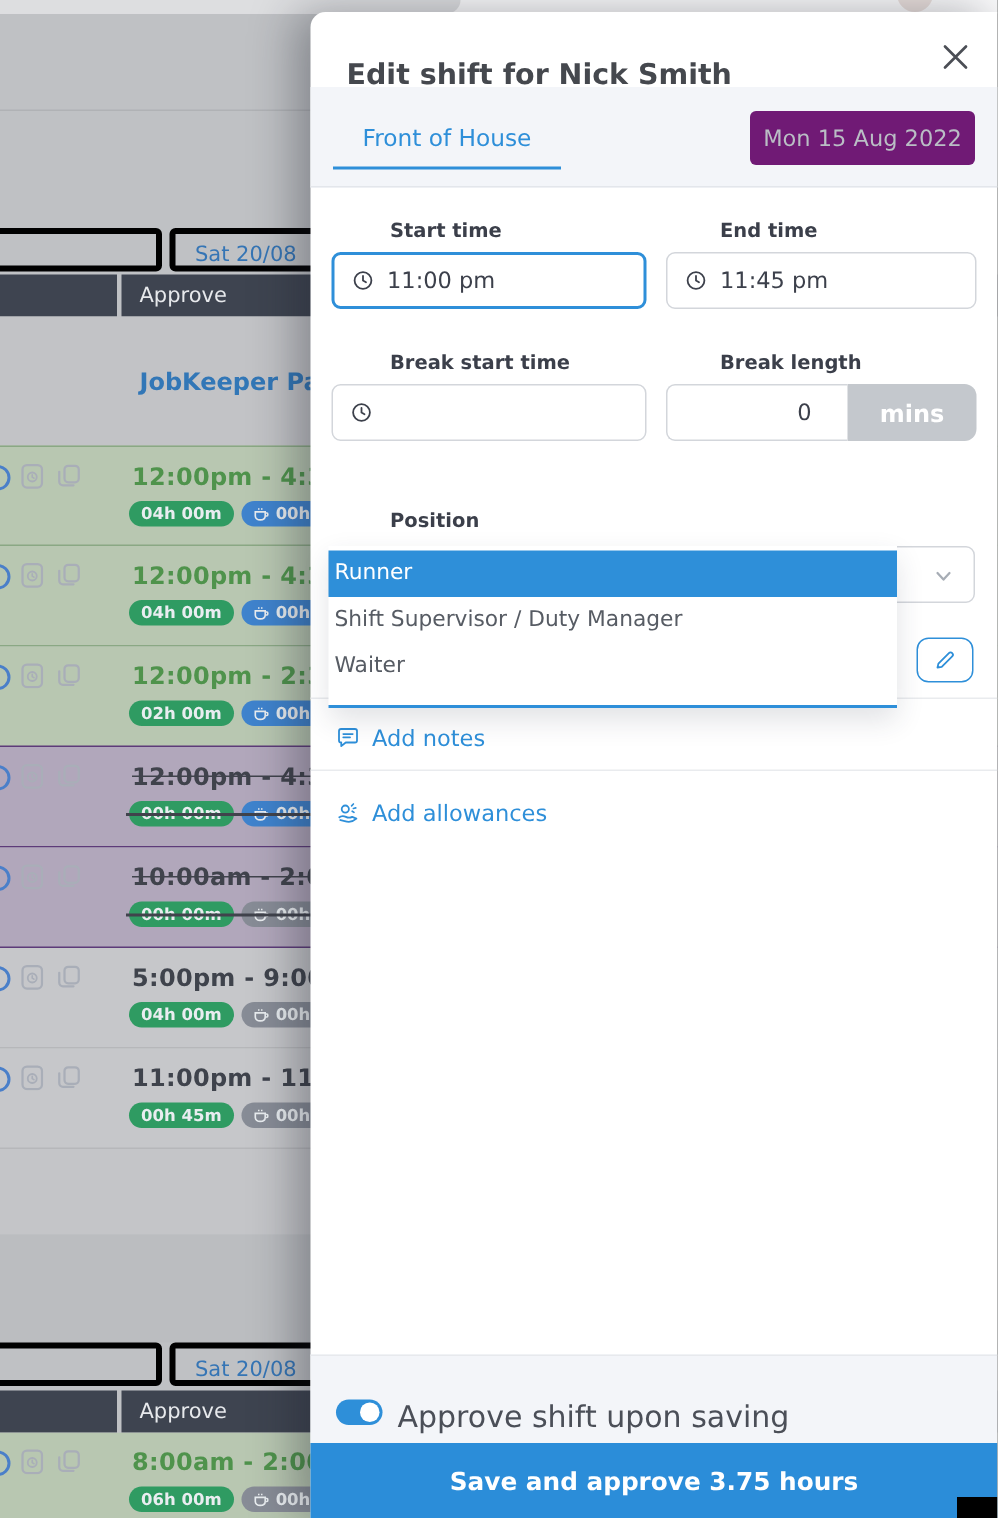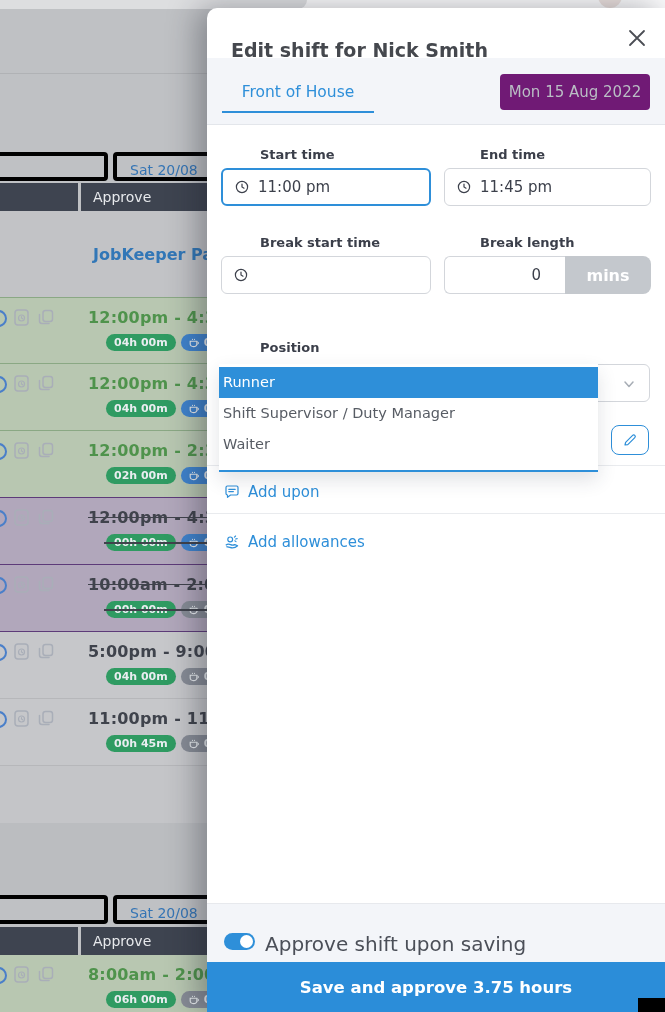--- a/index.html
+++ b/index.html
@@ -33,21 +33,21 @@
   .ts-row.plain{background:#c6c7ca;}
   .rows1 .ts-row:first-child{border-top:1px solid #8aa884;}
   .arc{position:absolute;left:-10px;top:12px;width:13px;height:13px;border:2px solid #4a7fc9;border-radius:50%;}
   .ic{position:absolute;top:11px;color:#a9aeb8;}
   .ic.doc{left:14px;}
   .ic.copy{left:38px;}
   .row-time{position:absolute;left:88px;top:10px;font-size:16px;font-weight:600;white-space:nowrap;letter-spacing:.2px;}
   .approved .row-time{color:#4f934c;}
   .cancelled .row-time{color:#40434c;text-decoration:line-through;}
   .plain .row-time{color:#3f434c;}
-  .row-badges{position:absolute;left:86px;top:36px;display:flex;gap:5px;margin-left:20px;}
+  .row-badges{position:absolute;left:86px;top:36px;display:flex;gap:5px;}
   .cancelled .row-badges::after{content:'';position:absolute;left:-2px;right:-2px;top:8px;height:2px;background:#40434c;}
   .pill{height:17px;border-radius:9px;padding:0 8px;font-size:11px;font-weight:700;color:#e9edf0;
     display:flex;align-items:center;gap:4px;white-space:nowrap;}
   .pill.worked{background:#2f9b62;}
   .pill.brk.blue{background:#3f83cd;}
   .pill.brk.gray{background:#878c96;}
   .post1{position:absolute;left:0;right:0;top:766px;height:57px;background:#c4c5c8;}
   .post2{position:absolute;left:0;right:0;top:823px;height:72px;background:#bbbdc0;}
 
   
@@ -439,21 +439,21 @@
         </svg>
     </button>
 
     <div class="m-link" style="top:475px;">
       <span>
         <svg width="16" height="16" viewBox="0 0 16 16">
             <path d="M2 3.4 C2 2.6 2.6 2 3.4 2 H12.6 C13.4 2 14 2.6 14 3.4 V9.6 C14 10.4 13.4 11 12.6 11 H6.5 L3.5 13.4 V11 H3.4 C2.6 11 2 10.4 2 9.6 Z" fill="none" stroke="currentColor" stroke-width="1.2" stroke-linejoin="round"></path>
             <path d="M4.8 5.4 H11.2 M4.8 7.6 H9.4" stroke="currentColor" stroke-width="1.1" stroke-linecap="round"></path>
           </svg>
       </span>
-      <span>Add upon</span>
+      <span>Add notes</span>
     </div>
 
     <div class="hr" style="top:505px;"></div>
 
     <div class="m-link" style="top:525px;">
       <span>
         <svg width="16" height="16" viewBox="0 0 16 16">
             <circle cx="6.2" cy="5.4" r="2.4" fill="none" stroke="currentColor" stroke-width="1.2"></circle>
             <path d="M10.4 3.2 L11.6 2 M11.6 5 L13.2 4.6 M10.8 6.8 L12 7.6" stroke="currentColor" stroke-width="1.1" stroke-linecap="round"></path>
             <path d="M1.8 11.2 C3.4 9.8 5 9.8 6.6 10.6 C8 11.3 9.4 11.3 10.8 10.6 L13.6 11.8 C11.4 13.8 8.6 14.4 5.8 13.4 L2.4 12.6" fill="none" stroke="currentColor" stroke-width="1.2" stroke-linejoin="round"></path>

